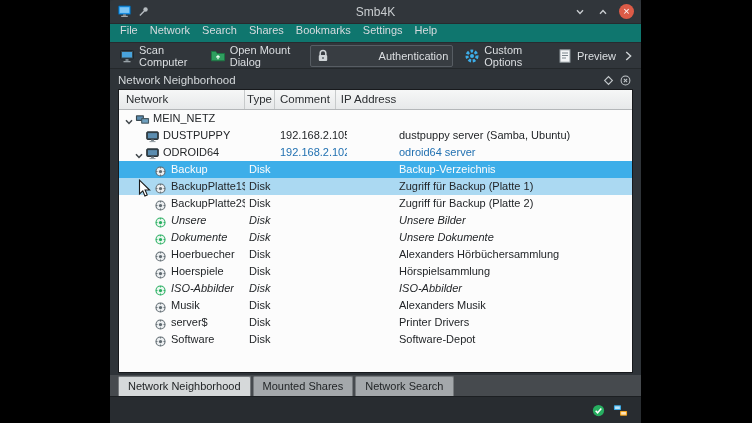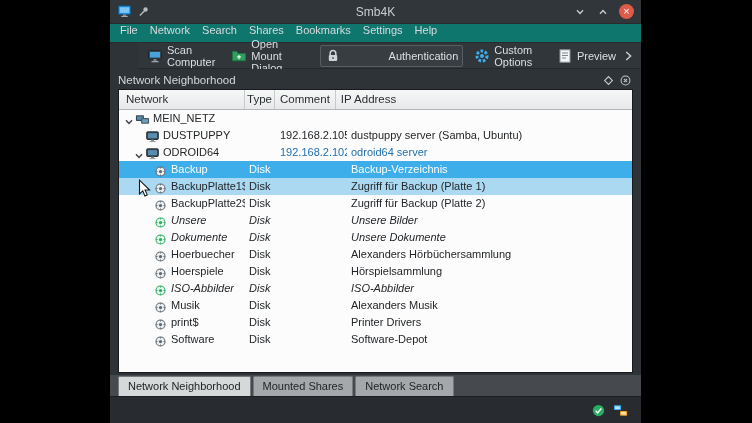--- a/index.html
+++ b/index.html
@@ -18,21 +18,21 @@
   .tb-right { margin-left:auto; display:flex; align-items:center; gap:9px; z-index:1; }
   .winbtn { width:14px; height:14px; display:inline-flex; align-items:center; justify-content:center; }
   .closebtn { width:15px; height:15px; border-radius:50%; background:#dd5b47;
               color:#fff; font-size:11px; line-height:14px; text-align:center; }
   
   .menubar { height:19px; background:#0f766e; display:flex; align-items:flex-start;
              padding:0 4px; border-bottom:1px solid #272b2f; flex:none; }
   .menu-item { padding:0 6px; font-size:11px; color:#d6dade; }
   
   .toolbar { height:26px; background:#31363b; display:flex; align-items:center;
-             padding:0 4px; border-bottom:1px solid #24282b; flex:none;margin-left:28px; }
+             padding:0 4px; border-bottom:1px solid #24282b; flex:none; }
   .tool-buttons { display:flex; align-items:center; gap:6px; }
   .tool-btn { display:flex; align-items:center; gap:4px; padding:2px 4px;
               color:#dcdfe2; font-size:11px; border-radius:2px; border:1px solid transparent; }
   .tool-btn.framed { border-color:#575d63; background:#383d42;gap:48px; }
   .overflow { margin-left:auto; display:inline-flex; padding-right:2px; }
   
   .central { flex:1; display:flex; flex-direction:column; min-height:0;
              padding:2px 8px 2px; background:#2e3338; }
   .dock-header { height:18px; display:flex; align-items:center;
                  color:#d3d7da; font-size:11.5px; flex:none; }
@@ -48,21 +48,21 @@
   .tbody { flex:1; overflow:hidden; }
   .trow { display:flex; height:17px; line-height:17px; font-size:11px; color:#232629; }
   .trow.it { font-style:italic; }
   .trow.selected { background:var(--sel); color:#fcfcfc; }
   .trow.hover { background:var(--hover); }
   .trow.newitem .c-ip, .trow.newitem .c-comment { color:var(--new); }
   .cell { overflow:hidden; white-space:nowrap; }
   .c-name { width:126px; display:flex; align-items:flex-end; }
   .c-type { width:30px; padding-left:4px; }
   .c-ip   { width:72px; padding-left:5px; }
-  .c-comment { flex:1; padding-left:4px; }
+  .c-comment { flex:1; padding-left:4px;margin-left:48px; }
   .ind { display:inline-block; height:1px; flex:none; }
   .exp { width:12px; flex:none; display:inline-flex; align-items:center; justify-content:center; }
   .icon { display:inline-flex; align-items:center; justify-content:center; }
   .trow .icon { width:15px; flex:none; margin-right:3px; }
   .rlabel { overflow:hidden; white-space:nowrap; }
   
   .tabbar { height:21px; background:#464a4e; display:flex; align-items:flex-end;
             padding-left:8px; flex:none; }
   .tab { height:20px; line-height:19px; padding:0 9px; font-size:11px; color:#222527;
          background:#a4a8ab; border:1px solid #75797c; border-bottom:none;
@@ -424,21 +424,21 @@
             <div class="cell c-name">
               <span class="ind" style="width:22px"></span>
               <span class="exp"></span>
               <span class="icon">
                 <svg width="13" height="13" viewBox="0 0 16 16">
                   <circle cx="8" cy="8" r="5.6" fill="#eceff1" stroke="#5f6a70" stroke-width="1.3"></circle>
                   <circle cx="8" cy="8" r="2" fill="#5f6a70"></circle>
                   <path d="M8 2.4v2M8 11.6v2M2.4 8h2M11.6 8h2" stroke="#5f6a70" stroke-width="1"></path>
                 </svg>
               </span>
-              <span class="rlabel">print$</span>
+              <span class="rlabel">server$</span>
             </div>
             <div class="cell c-type">Disk</div>
             <div class="cell c-ip"></div>
             <div class="cell c-comment">Printer Drivers</div>
           </div>
           <div class="trow">
             <div class="cell c-name">
               <span class="ind" style="width:22px"></span>
               <span class="exp"></span>
               <span class="icon">

